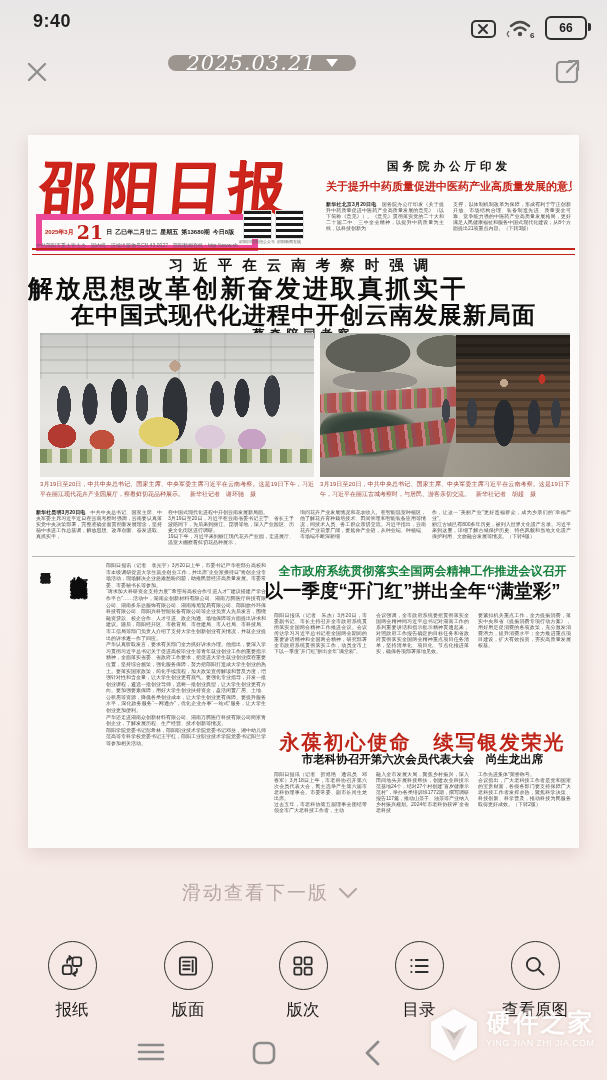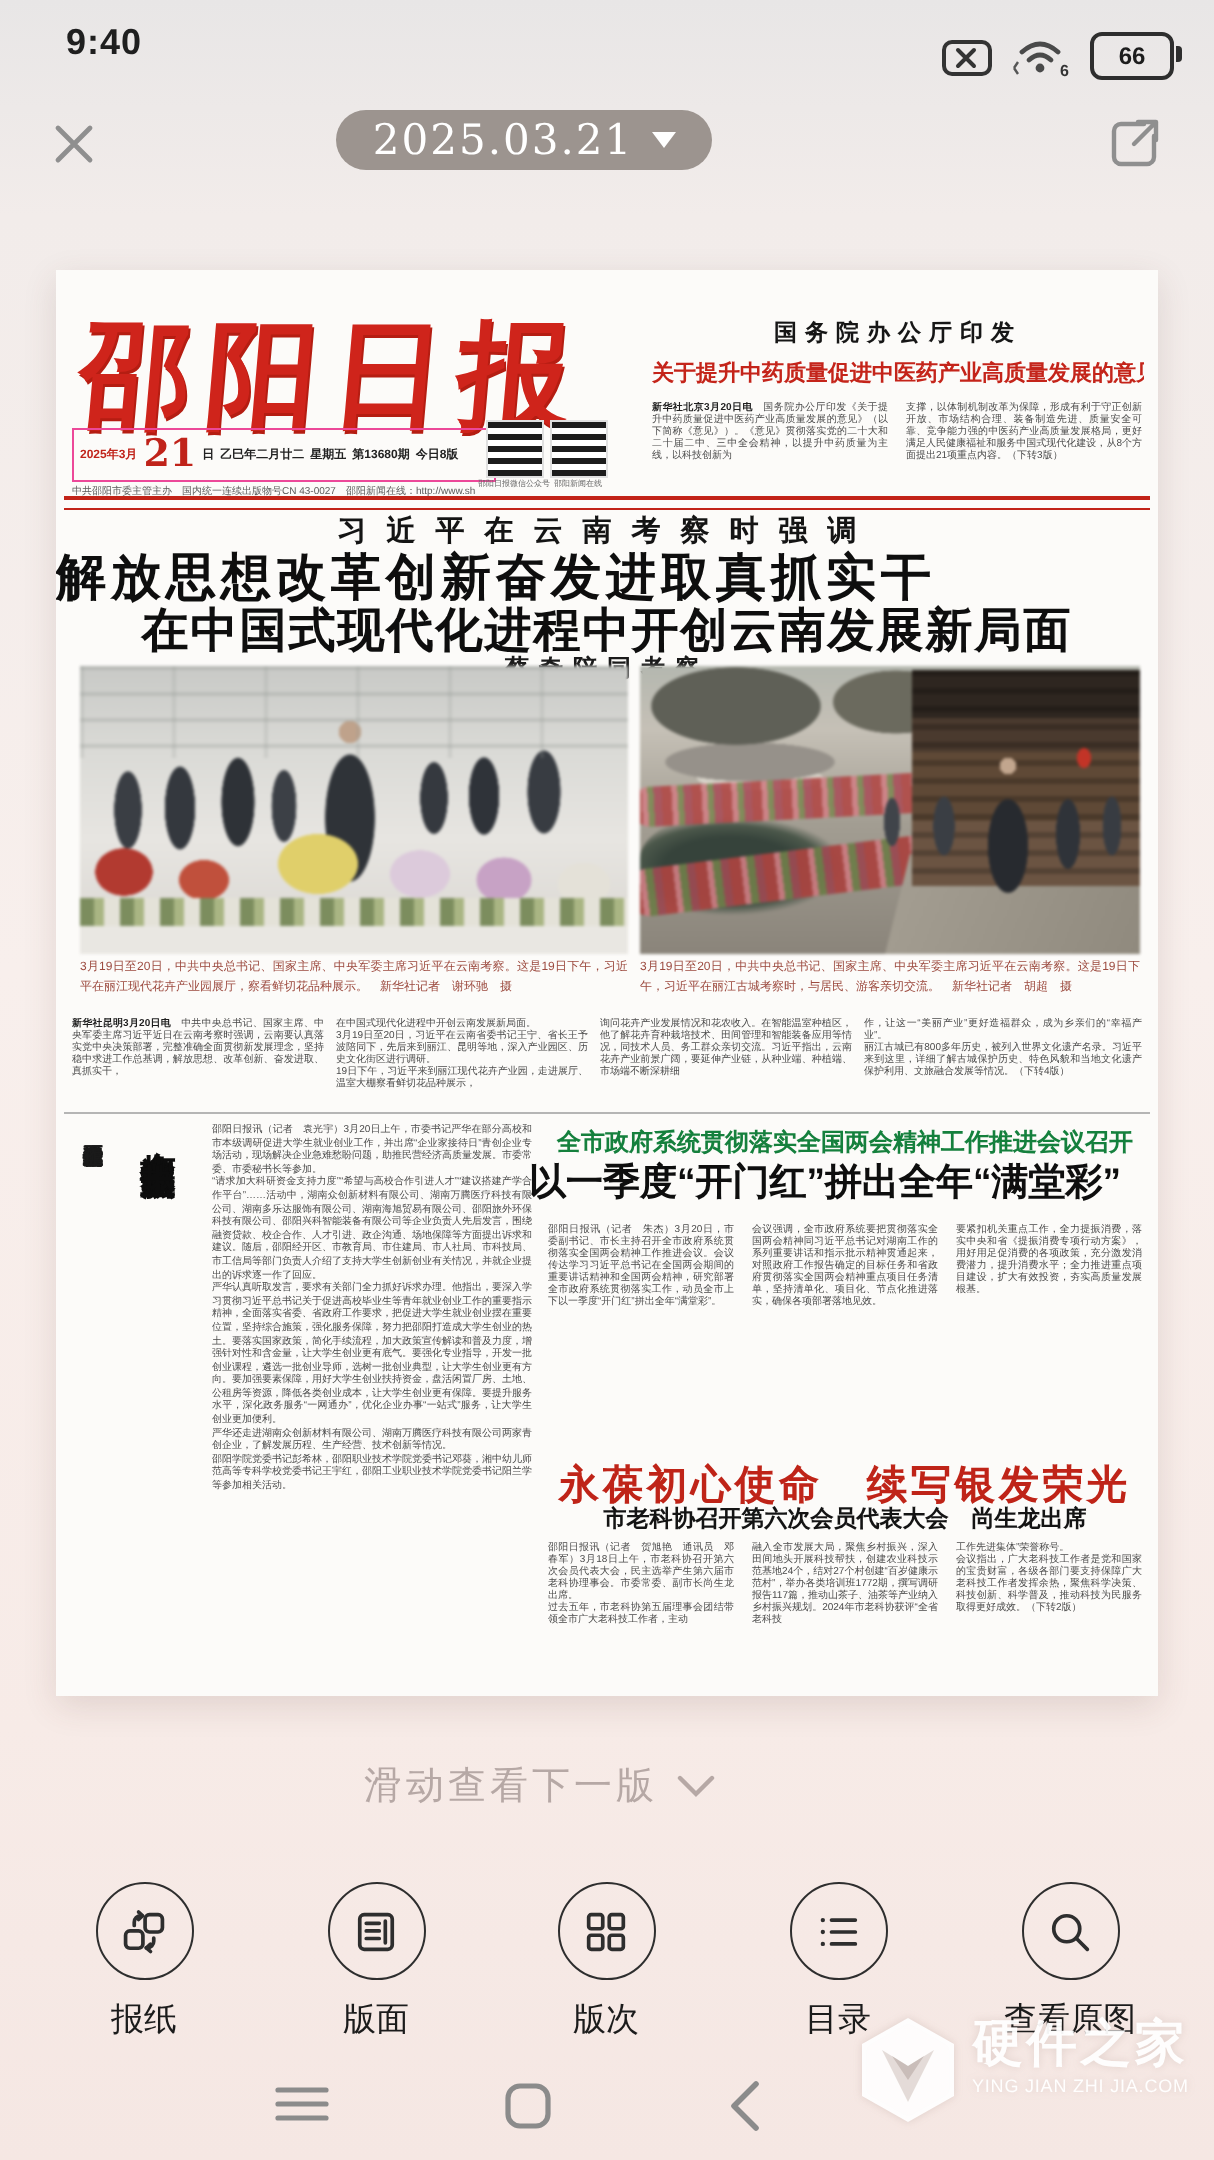--- a/index.html
+++ b/index.html
@@ -9,41 +9,41 @@
   .abs{position:absolute;}
 
   
   .time{position:absolute;left:33px;top:11px;font-size:18px;font-weight:700;color:#1f1f1f;letter-spacing:.5px;}
   .sicons{position:absolute;right:20px;top:16px;display:flex;align-items:center;gap:7px;}
   .batt{position:relative;width:38px;height:20px;border:2px solid #2e2e2e;border-radius:6px;display:flex;align-items:center;justify-content:center;font-size:12px;font-weight:700;color:#1d1d1d;}
   .batt::after{content:"";position:absolute;right:-6px;top:5px;width:3px;height:8px;background:#2e2e2e;border-radius:0 2px 2px 0;}
 
   
   .closebtn{position:absolute;left:22px;top:57px;width:30px;height:30px;}
-  .datepill{position:absolute;left:168px;top:55px;width:188px;height:30px;border-radius:17px;
-    background:rgba(141,133,127,.85);display:flex;align-items:center;justify-content:center;gap:9px;}
+  .datepill{position:absolute;left:168px;top:55px;width:188px;height:16px;border-radius:17px;
+    background:rgba(141,133,127,.85);display:flex;align-items:center;justify-content:center;gap:9px;font-style:italic;}
   .datepill .dtxt{color:#fff;font-size:21px;letter-spacing:1px;font-family:"DejaVu Serif",serif;}
   .caret{width:0;height:0;border-left:6px solid transparent;border-right:6px solid transparent;border-top:8px solid #fff;}
   .sharebtn{position:absolute;right:25px;top:57px;width:30px;height:30px;}
 
   
   .paper{position:absolute;left:28px;top:135px;width:551px;height:713px;background:#fcfbf9;
     box-shadow:0 5px 16px rgba(90,60,50,.14);overflow:hidden;}
   .masthead{position:absolute;left:12px;top:16px;font-family:"DejaVu Serif",serif;font-weight:700;
     font-size:56px;color:#cf241b;letter-spacing:7px;transform:skewX(-5deg) scaleY(1.04);
     text-shadow:1px 1px 0 #b51d12;white-space:nowrap;}
   .gov{position:absolute;left:298px;top:24px;width:246px;overflow:hidden;}
   .gov-k{text-align:center;font-size:11.5px;font-weight:700;letter-spacing:4px;color:#161616;}
   .gov-h{margin-top:5px;text-align:center;font-size:11px;font-weight:700;color:#c4241a;white-space:nowrap;}
   .gov-cols{margin-top:7px;display:flex;gap:9px;}
   .col{overflow:hidden;color:#4b4b4b;font-size:5px;line-height:1.2;text-align:justify;white-space:pre-line;}
   .gov-cols .col{width:118px;height:50px;}
   .lead{font-weight:700;color:#1e1e1e;}
 
-  .issuebox{position:absolute;left:8px;top:79px;width:204px;height:25px;border:1px solid #ec4899;
+  .issuebox{position:absolute;left:8px;top:79px;width:204px;height:25px;border:6px solid #ec4899;
     display:flex;align-items:center;padding:0 3px;gap:3px;overflow:hidden;}
   .ired{color:#c0231a;font-weight:700;font-size:6px;white-space:nowrap;}
   .iday{color:#c0231a;font-weight:700;font-size:19px;line-height:.85;font-family:"DejaVu Serif",serif;}
   .iblk{color:#222;font-weight:700;font-size:6px;white-space:nowrap;}
   .qr{position:absolute;width:27px;height:27px;border:1px solid #e0e0e0;
     background-image:repeating-linear-gradient(0deg,#1c1c1c 0 3px,#fff 3px 6px),
       repeating-linear-gradient(90deg,#1c1c1c 0 3px,rgba(255,255,255,.72) 3px 6px);}
   .qrcap{position:absolute;width:36px;font-size:4px;color:#666;text-align:center;white-space:nowrap;overflow:hidden;}
   .publine{position:absolute;left:8px;top:107px;width:202px;font-size:5px;color:#5a5a5a;white-space:nowrap;overflow:hidden;}
   .redrule{position:absolute;left:4px;top:113px;width:543px;height:4px;

